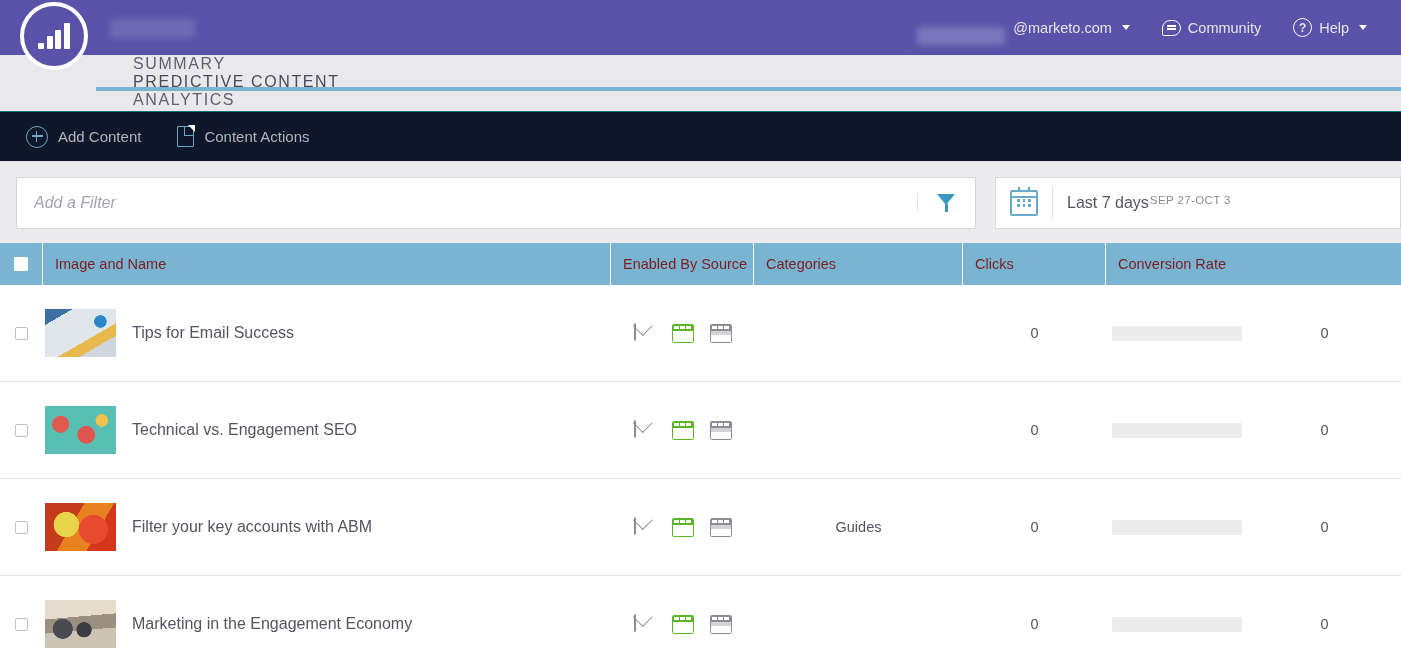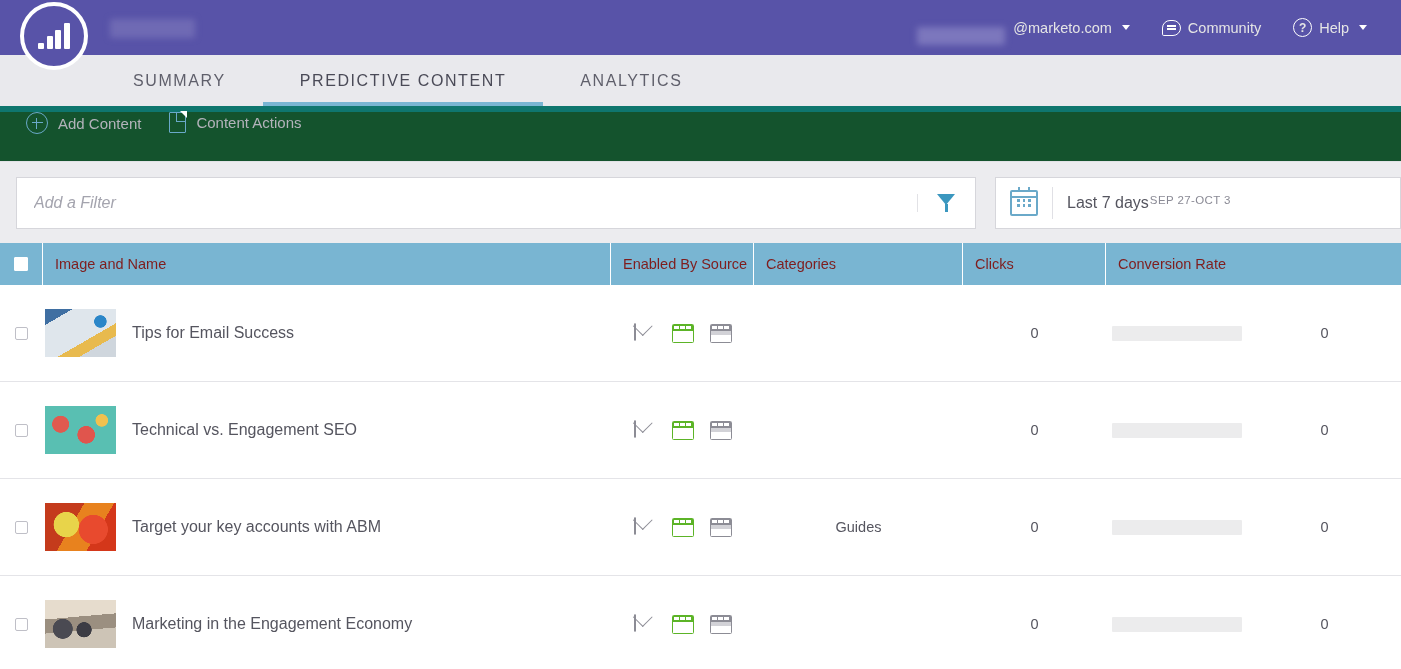--- a/index.html
+++ b/index.html
@@ -104,22 +104,23 @@
   }
   .chat-bub span { display: block; width: 9px; height: 1.3px; background: #fff; }
 
   
   .navtabs {
     height: 57px;
     background: #e9e9ed;
     display: flex;
     align-items: stretch;
     padding-left: 96px;
-    border-bottom: 6px solid #0f766e;
-    position: relative;
+    border-bottom: 1px solid #0f766e;
+    position: relative;
+    flex-direction: column;
   }
   .navtab {
     display: flex;
     align-items: center;
     padding: 0 37px;
     font-size: 16px;
     letter-spacing: 1.6px;
     color: #5f5f6b;
     cursor: pointer;
     position: relative;
@@ -130,26 +131,26 @@
     content: "";
     position: absolute;
     left: 0; right: 0; bottom: 0;
     height: 4px;
     background: #79b5d2;
   }
 
   
   .toolbar {
     height: 50px;
-    background: #14532d;
-    display: flex;
-    align-items: flex-start;
+    background: #0f172a;
+    display: flex;
+    align-items: center;
     padding-left: 12px;
     border-bottom: 1px solid #e2e2e6;
-    gap: 0;
+    gap: 8px;
   }
   .tbtn {
     display: flex; align-items: center; gap: 10px;
     padding: 0 14px;
     font-size: 15px;
     color: #b3b3bb;
     cursor: default;
   }
   .plus-ico {
     width: 22px; height: 22px;
@@ -592,21 +593,21 @@
     </div>
     <div class="td c-ast">0</div>
   </div>
 
   <div class="trow">
     <div class="td c-check">
       <span class="rowcheck"></span>
     </div>
     <div class="td c-name">
       <span class="thumb th3"></span>
-      <span class="name-txt">Target your key accounts with ABM</span>
+      <span class="name-txt">Filter your key accounts with ABM</span>
     </div>
     <div class="td c-src">
       <span class="src-ico"><span class="env"></span></span>
       <span class="src-ico">
           <span class="win green">
             <span class="bar">
               <i></i>
               <i></i>
               <i></i>
             </span>

